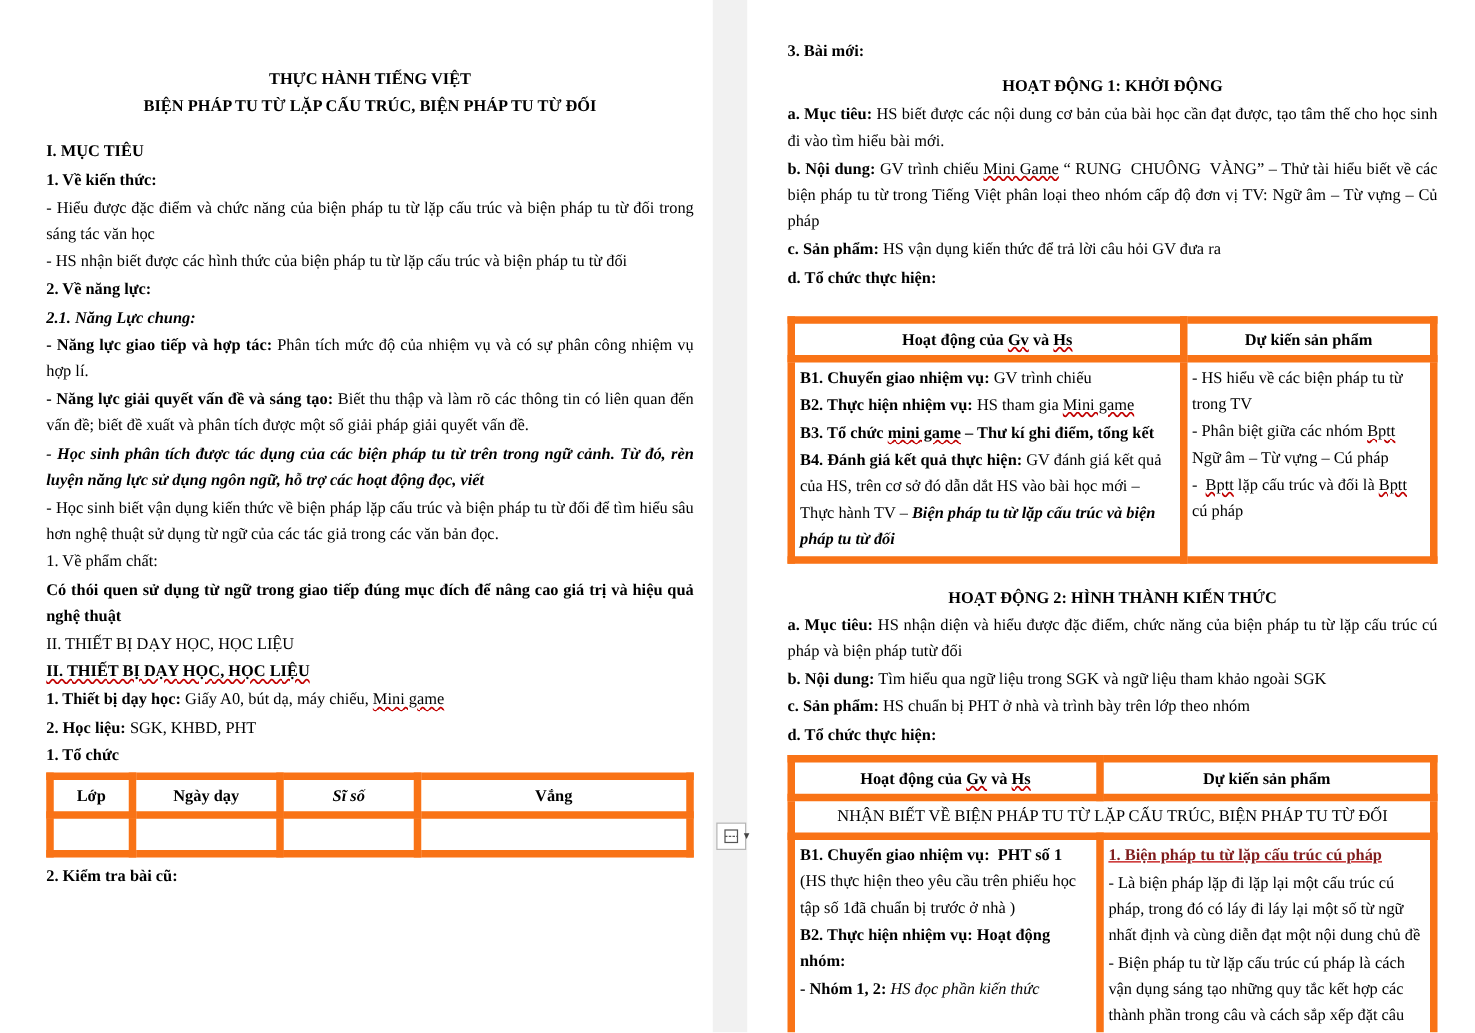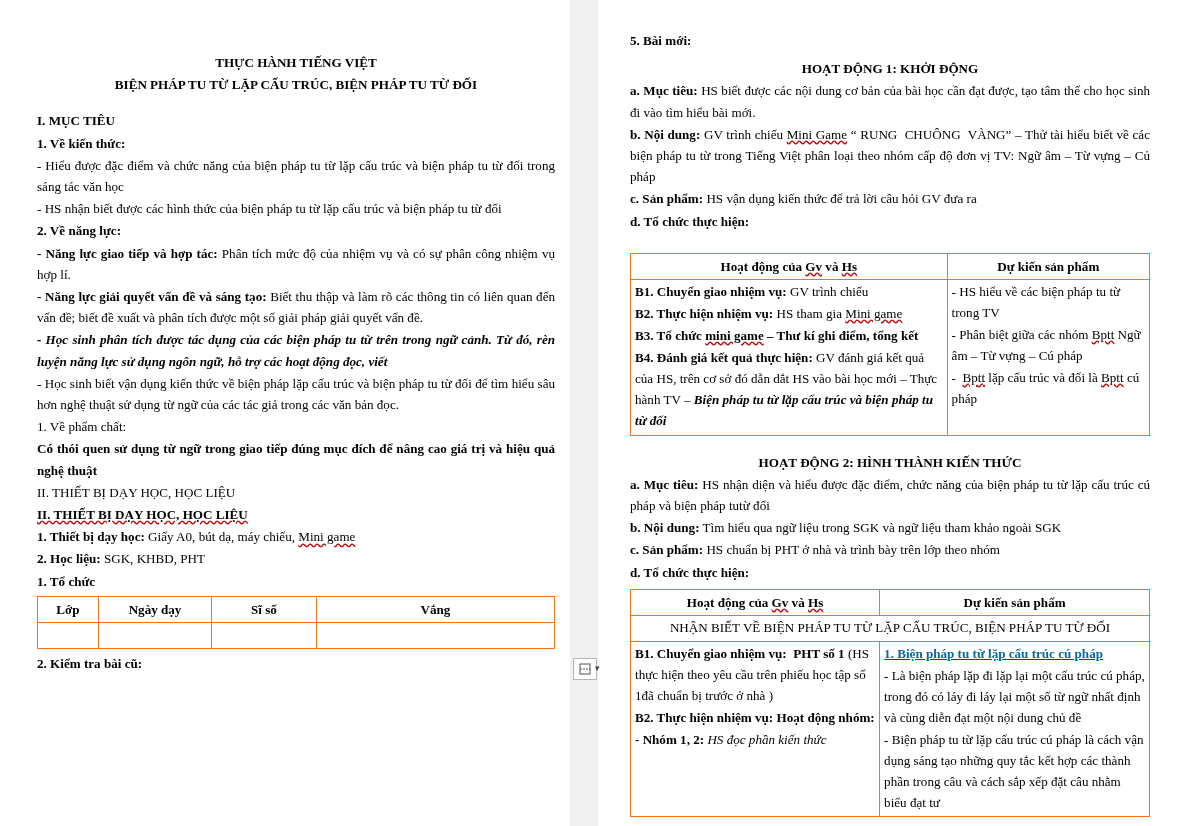--- a/index.html
+++ b/index.html
@@ -37,31 +37,31 @@
     line-height:1.62;
     text-align:justify;
   }
   .lcontent{left:37px;top:52px;width:518px;}
   .rcontent{left:32px;top:30px;width:520px;}
 
   p{margin:0 0 1px 0;}
   .center{text-align:center;}
   .b{font-weight:bold;}
   .i{font-style:italic;}
-  .red-u{color:#0369a1;text-decoration:underline;text-decoration-color:#c00000;}
+  .red-u{color:#7f1d1d;text-decoration:underline;text-decoration-color:#c00000;}
   .spell{ text-decoration:underline; text-decoration-style:wavy; text-decoration-color:#c00000; }
 
   .tbl{
     border-collapse:collapse;
     width:100%;
     font-size:13.1px;
     margin-top:4px;
   }
   .tbl td,.tbl th{
-    border:1px solid #f97316;
+    border:6px solid #f97316;
     padding:2px 4px;
     vertical-align:top;
     text-align:left;
     font-weight:normal;
   }
   .tbl th{text-align:center;font-weight:bold;}
   .tbl .ctr{text-align:center;}
 
   .orgtbl td{height:17px;}
   .orgtbl .hrow td{font-weight:bold;text-align:center;}
@@ -116,56 +116,57 @@
   <div class="content lcontent">
     <p class="center b">THỰC HÀNH TIẾNG VIỆT</p>
     <p class="center b">BIỆN PHÁP TU TỪ LẶP CẤU TRÚC, BIỆN PHÁP TU TỪ ĐỐI</p>
     <div class="spacer14"></div>
 
     <p class="b">I. MỤC TIÊU</p>
     <p class="b">1. Về kiến thức:</p>
     <p>- Hiểu được đặc điểm và chức năng của biện pháp tu từ lặp cấu trúc và biện pháp tu từ đối trong sáng tác văn học</p>
     <p>- HS nhận biết được các hình thức của biện pháp tu từ lặp cấu trúc và biện pháp tu từ đối</p>
     <p class="b">2. Về năng lực:</p>
+    <p class="b i">2.1. Năng Lực chung:</p>
     <p><span class="b">- Năng lực giao tiếp và hợp tác:</span> Phân tích mức độ của nhiệm vụ và có sự phân công nhiệm vụ hợp lí.</p>
     <p><span class="b">- Năng lực giải quyết vấn đề và sáng tạo:</span> Biết thu thập và làm rõ các thông tin có liên quan đến vấn đề; biết đề xuất và phân tích được một số giải pháp giải quyết vấn đề.</p>
     <p class="b i">- Học sinh phân tích được tác dụng của các biện pháp tu từ trên trong ngữ cảnh. Từ đó, rèn luyện năng lực sử dụng ngôn ngữ, hỗ trợ các hoạt động đọc, viết</p>
     <p>- Học sinh biết vận dụng kiến thức về biện pháp lặp cấu trúc và biện pháp tu từ đối để tìm hiểu sâu hơn nghệ thuật sử dụng từ ngữ của các tác giả trong các văn bản đọc.</p>
     <p>1. Về phẩm chất:</p>
     <p class="b">Có thói quen sử dụng từ ngữ trong giao tiếp đúng mục đích để nâng cao giá trị và hiệu quả nghệ thuật</p>
     <p>II. THIẾT BỊ DẠY HỌC, HỌC LIỆU</p>
     <p class="b"><span class="spell">II. THIẾT BỊ DẠY HỌC, HỌC LIỆU</span></p>
     <p><span class="b">1. Thiết bị dạy học:</span> Giấy A0, bút dạ, máy chiếu, <span class="spell">Mini  game</span></p>
     <p><span class="b">2. Học liệu:</span> SGK, KHBD, PHT</p>
     <p class="b">1. Tổ chức</p>
 
     <table class="tbl orgtbl">
       <tbody>
           <tr class="hrow">
         <td style="width:52px;">Lớp</td>
         <td style="width:104px;text-align:center;">Ngày dạy</td>
-        <td style="width:96px;">Sĩ số</td>
+        <td style="width:96px;font-style:italic;">Sĩ số</td>
         <td>Vắng</td>
       </tr>
       <tr>
         <td>&nbsp;</td>
         <td>&nbsp;</td>
         <td>&nbsp;</td>
         <td>&nbsp;</td>
       </tr>
     </tbody>
       </table>
 
     <p class="b" style="margin-top:4px;">2. Kiểm tra bài cũ:</p>
   </div>
 </div>
 
 <div class="page page-right">
   <div class="content rcontent">
-    <p class="b">5. Bài mới:</p>
+    <p class="b">3. Bài mới:</p>
     <div class="spacer6"></div>
     <p class="center b">HOẠT ĐỘNG 1: KHỞI ĐỘNG</p>
     <p><span class="b">a. Mục tiêu:</span> HS biết được các nội dung cơ bản của bài học cần đạt được, tạo tâm thế cho học sinh đi vào tìm hiểu bài mới.</p>
     <p><span class="b">b. Nội dung:</span> GV trình chiếu <span class="spell">Mini Game</span> “ RUNG&nbsp; CHUÔNG&nbsp; VÀNG” – Thử tài hiểu biết về các biện pháp tu từ trong Tiếng Việt phân loại theo nhóm cấp độ đơn vị TV: Ngữ âm – Từ vựng – Củ pháp</p>
     <p><span class="b">c. Sản phẩm:</span> HS vận dụng kiến thức để trả lời câu hỏi GV đưa ra</p>
     <p class="b">d. Tổ chức thực hiện:</p>
 
     <div class="spacer14"></div>
 
     <table class="tbl act">

